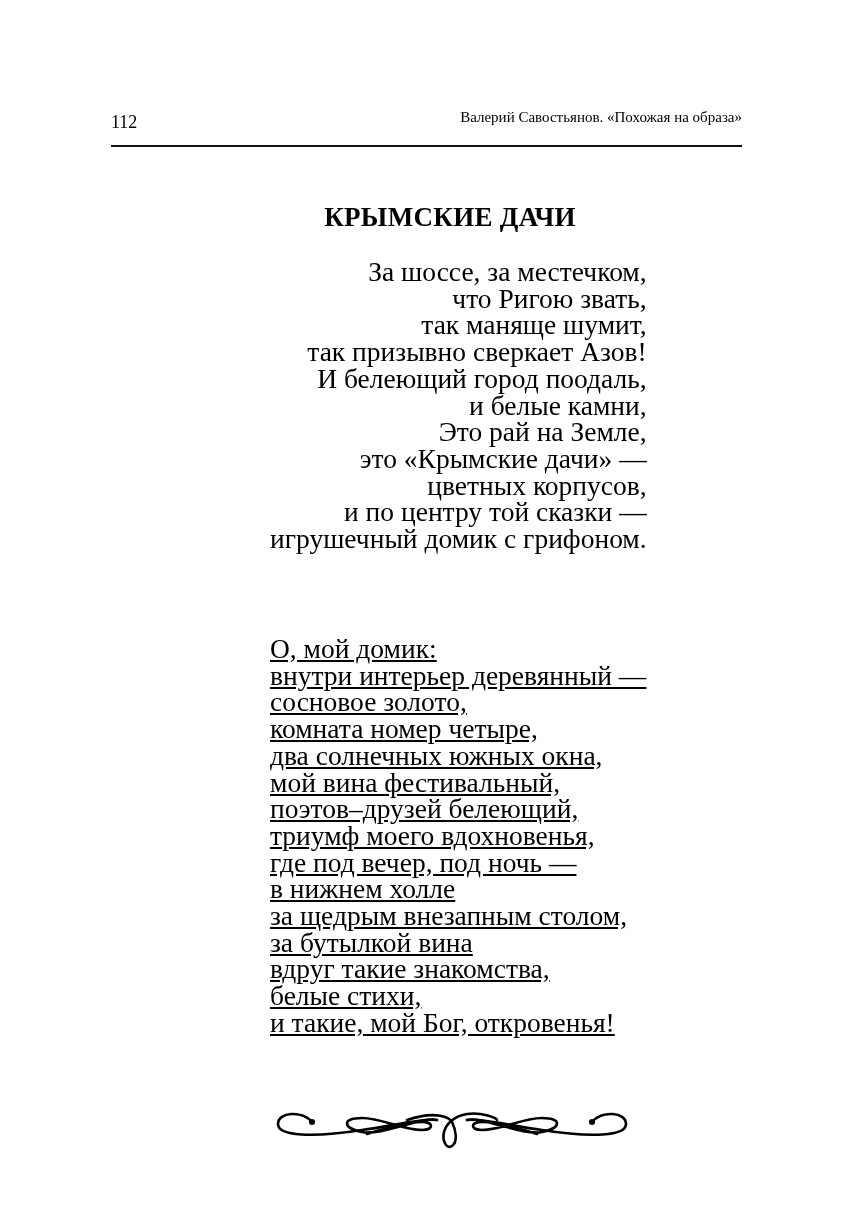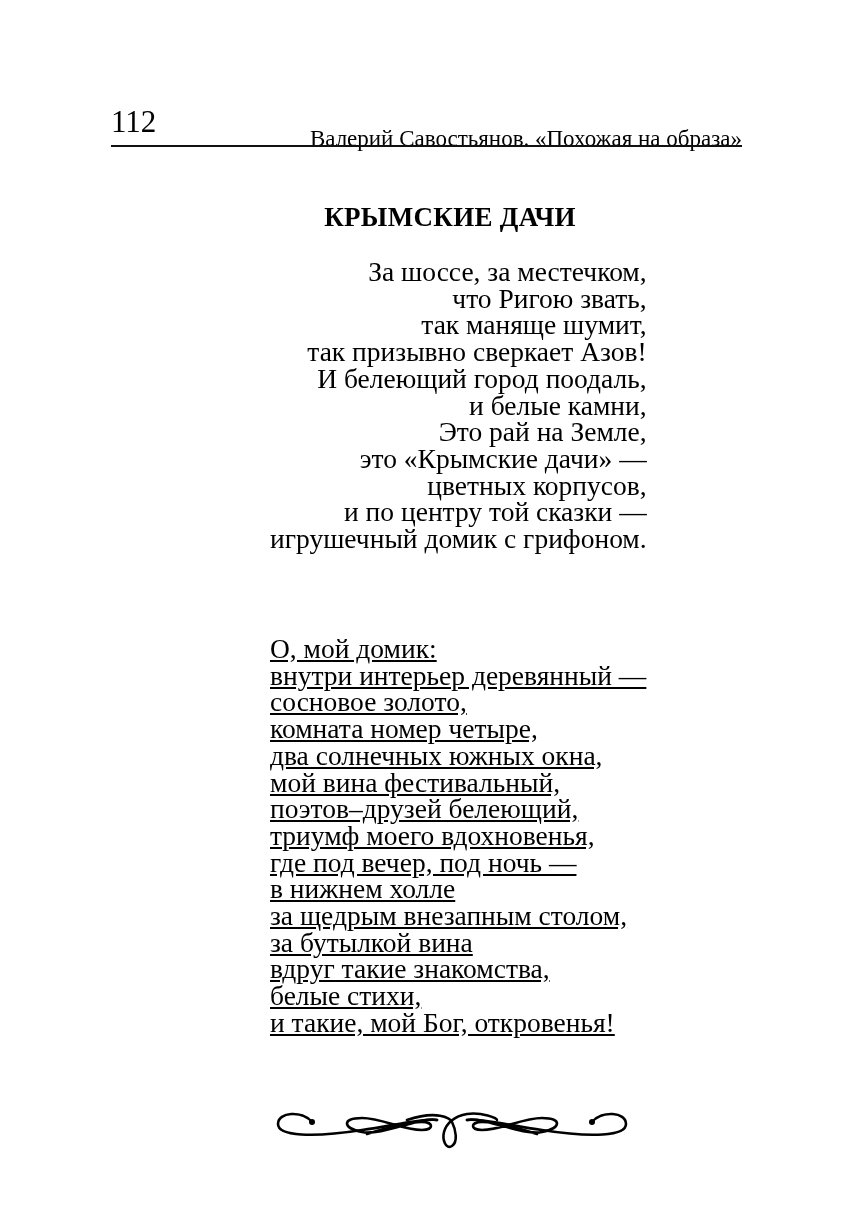--- a/index.html
+++ b/index.html
@@ -12,28 +12,28 @@
       height: 1213px;
       position: relative;
       overflow: hidden;
       font-family: "Liberation Serif", "DejaVu Serif", serif;
       color: #000000;
     }
     .page-number {
       position: absolute;
       left: 111px;
       top: 107px;
-      font-size: 31px;
+      font-size: 18px;
       line-height: 30px;
     }
     .running-head {
       position: absolute;
       right: 124px;
-      top: 124px;
-      font-size: 23px;
+      top: 102px;
+      font-size: 15px;
       line-height: 30px;
       white-space: nowrap;
     }
     .header-rule {
       position: absolute;
       left: 111px;
       top: 145px;
       width: 631px;
       height: 0;
       border-top: 2.5px solid #111111;

